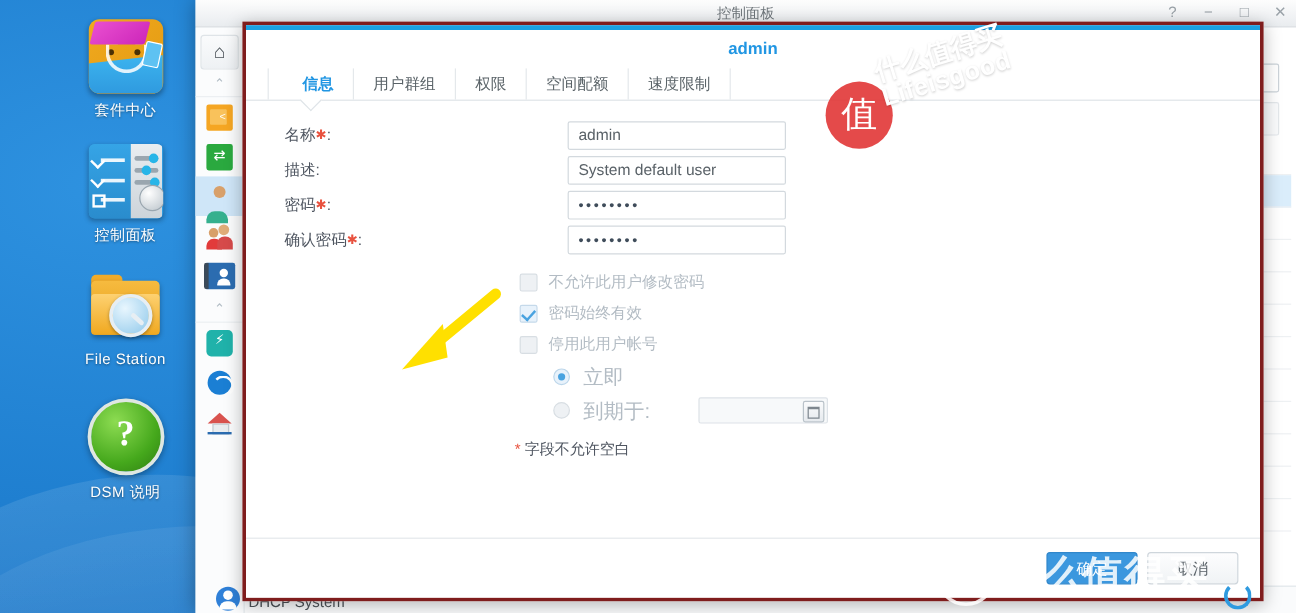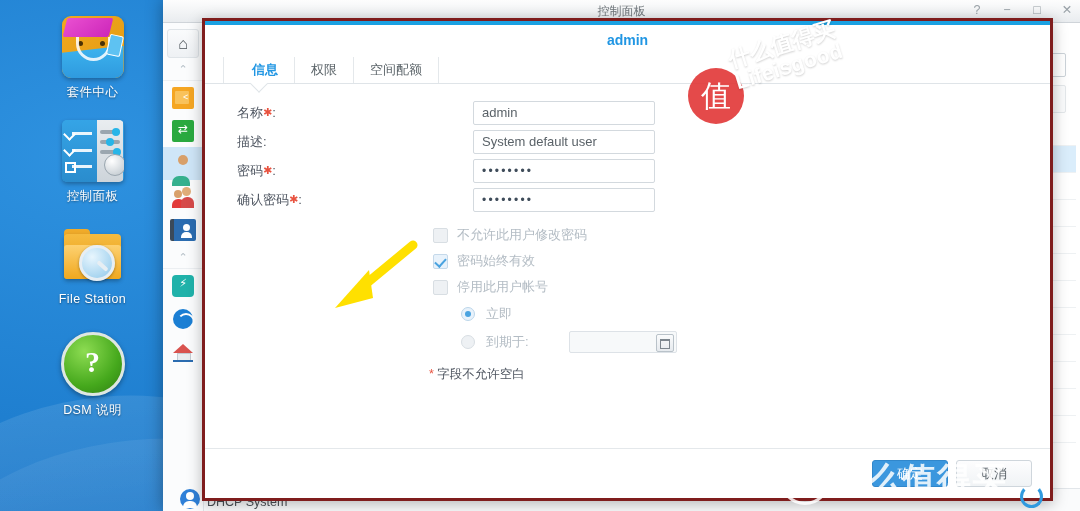--- a/index.html
+++ b/index.html
@@ -25,21 +25,21 @@
   #desktop .swoosh2{
     position:absolute;left:-60px;top:440px;width:400px;height:200px;
     border-radius:50%;
     background:linear-gradient(180deg, rgba(255,255,255,.07), rgba(255,255,255,0));
     transform:rotate(-6deg);
   }
 
   
   .desk-icons{position:absolute;left:0;top:0;width:163px;height:511px;}
   .desk-icon{
-    position:absolute;left:0;width:185px;text-align:center;
+    position:absolute;left:12px;width:185px;text-align:center;
     color:#fff;font-size:12.5px;
   }
   .desk-icon .glyph{
     width:62px;height:62px;margin:0 auto 6px;position:relative;
   }
   .desk-icon .cap{
     display:block;text-shadow:0 1px 2px rgba(0,0,0,.45);
     letter-spacing:.4px;
   }
 
@@ -231,21 +231,21 @@
   .clabel{font-size:13px;color:#b3bcc4;}
 
   .rrow{display:flex;align-items:center;height:28px;padding-left:256px;}
   .rbox{
     width:14px;height:14px;border-radius:50%;box-sizing:border-box;
     border:1px solid #d8dee3;background:#eef1f4;margin-right:11px;flex:none;position:relative;
   }
   .rbox.on{background:#e8f2fb;border-color:#bcd6ea;}
   .rbox.on:after{content:"";position:absolute;left:3px;top:3px;width:6px;height:6px;
     border-radius:50%;background:#4aa3e0;}
-  .rlabel{font-size:13px;color:#b3bcc4;}
+  .rlabel{font-size:17px;color:#b3bcc4;}
   .datefield{
     margin-left:40px;width:108px;height:22px;box-sizing:border-box;
     border:1px solid #dde2e7;background:#f7f9fa;border-radius:2px;position:relative;
   }
   .datefield .calbtn{
     position:absolute;right:2px;top:2px;width:16px;height:16px;
     border:1px solid #b9c2c9;background:linear-gradient(180deg,#fafbfc,#e6eaee);
     border-radius:2px;
   }
   .datefield .calbtn:after{
@@ -466,22 +466,24 @@
   <div class="dhcp-label">DHCP System</div>
 
 </div>
 
 <div id="dlg">
   <div class="topbar"></div>
   <div class="dlgtitle">admin</div>
 
   <div class="tabs">
     <div class="tab active">信息</div>
+    <div class="tab">用户群组</div>
     <div class="tab">权限</div>
     <div class="tab">空间配额</div>
+    <div class="tab">速度限制</div>
   </div>
 
   <div class="content">
 
     <div class="frow">
       <div class="flabel"><span>名称</span><span class="req">✱</span>:</div>
       <input class="finput" value="admin" style="">
     </div>
 
     <div class="frow">

